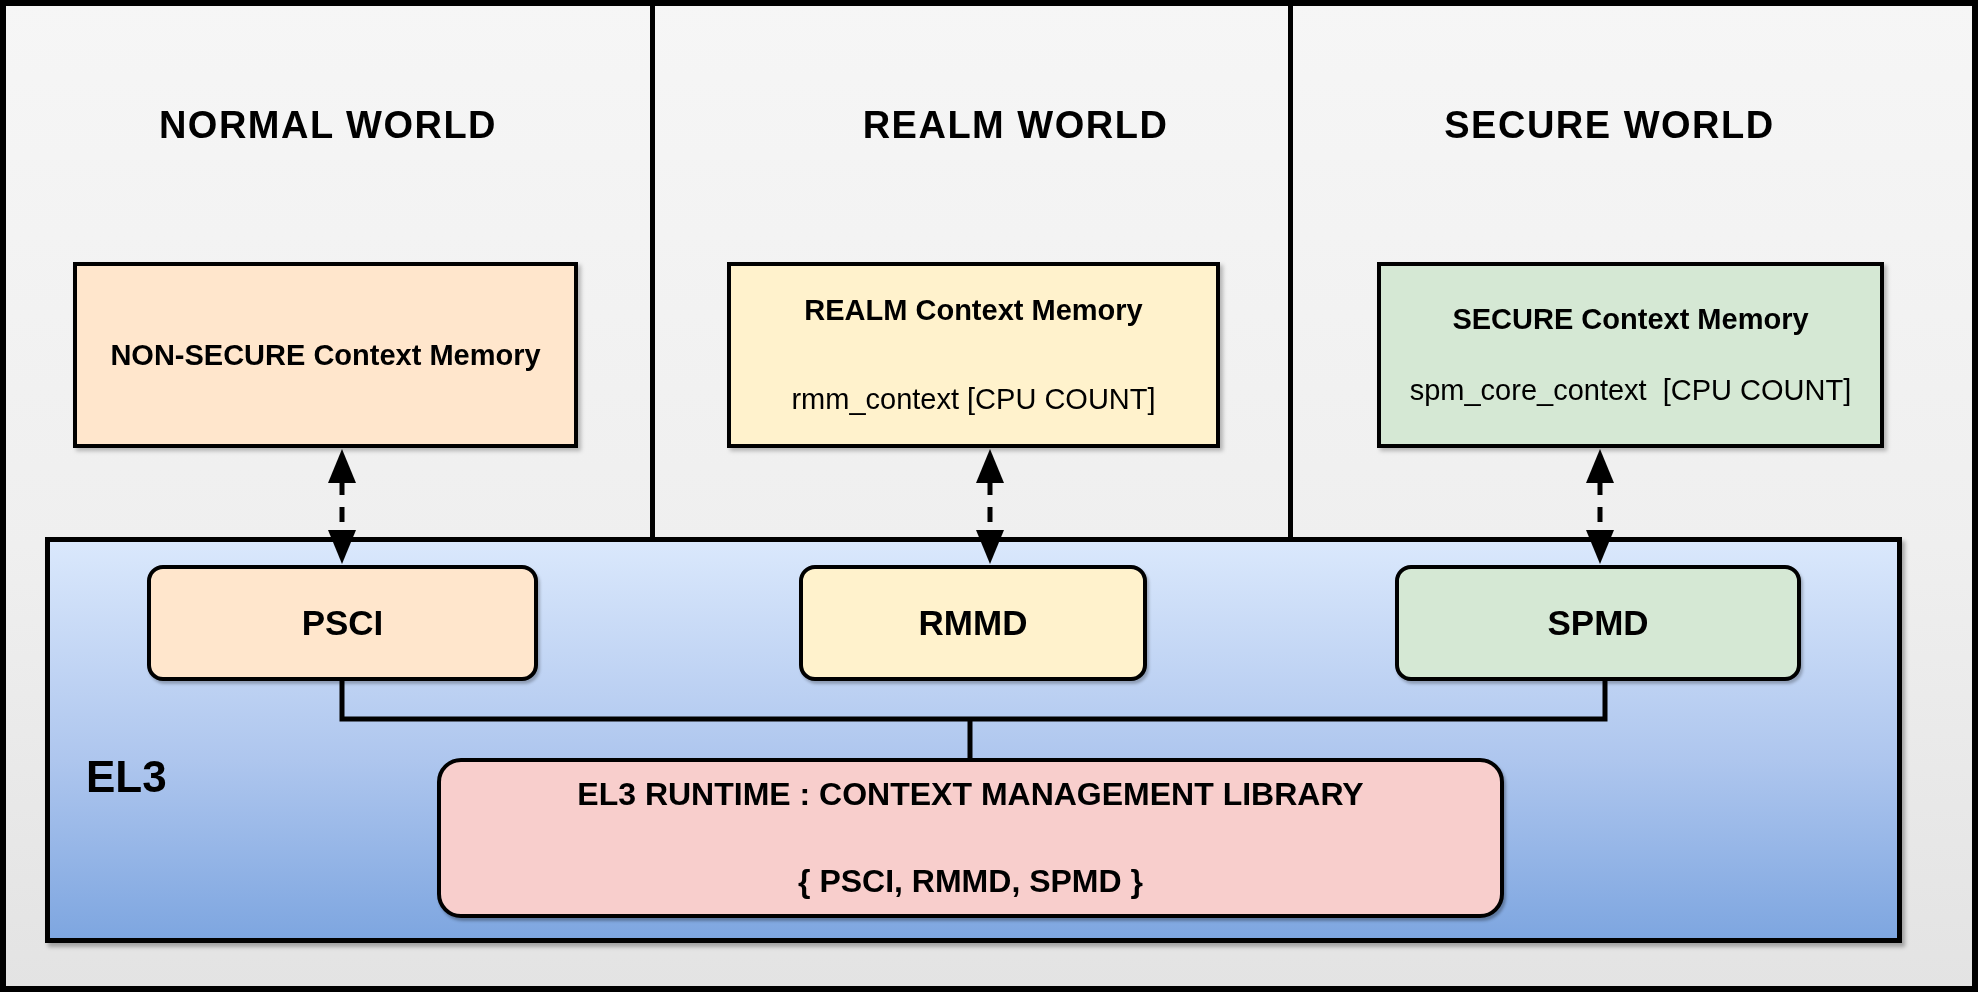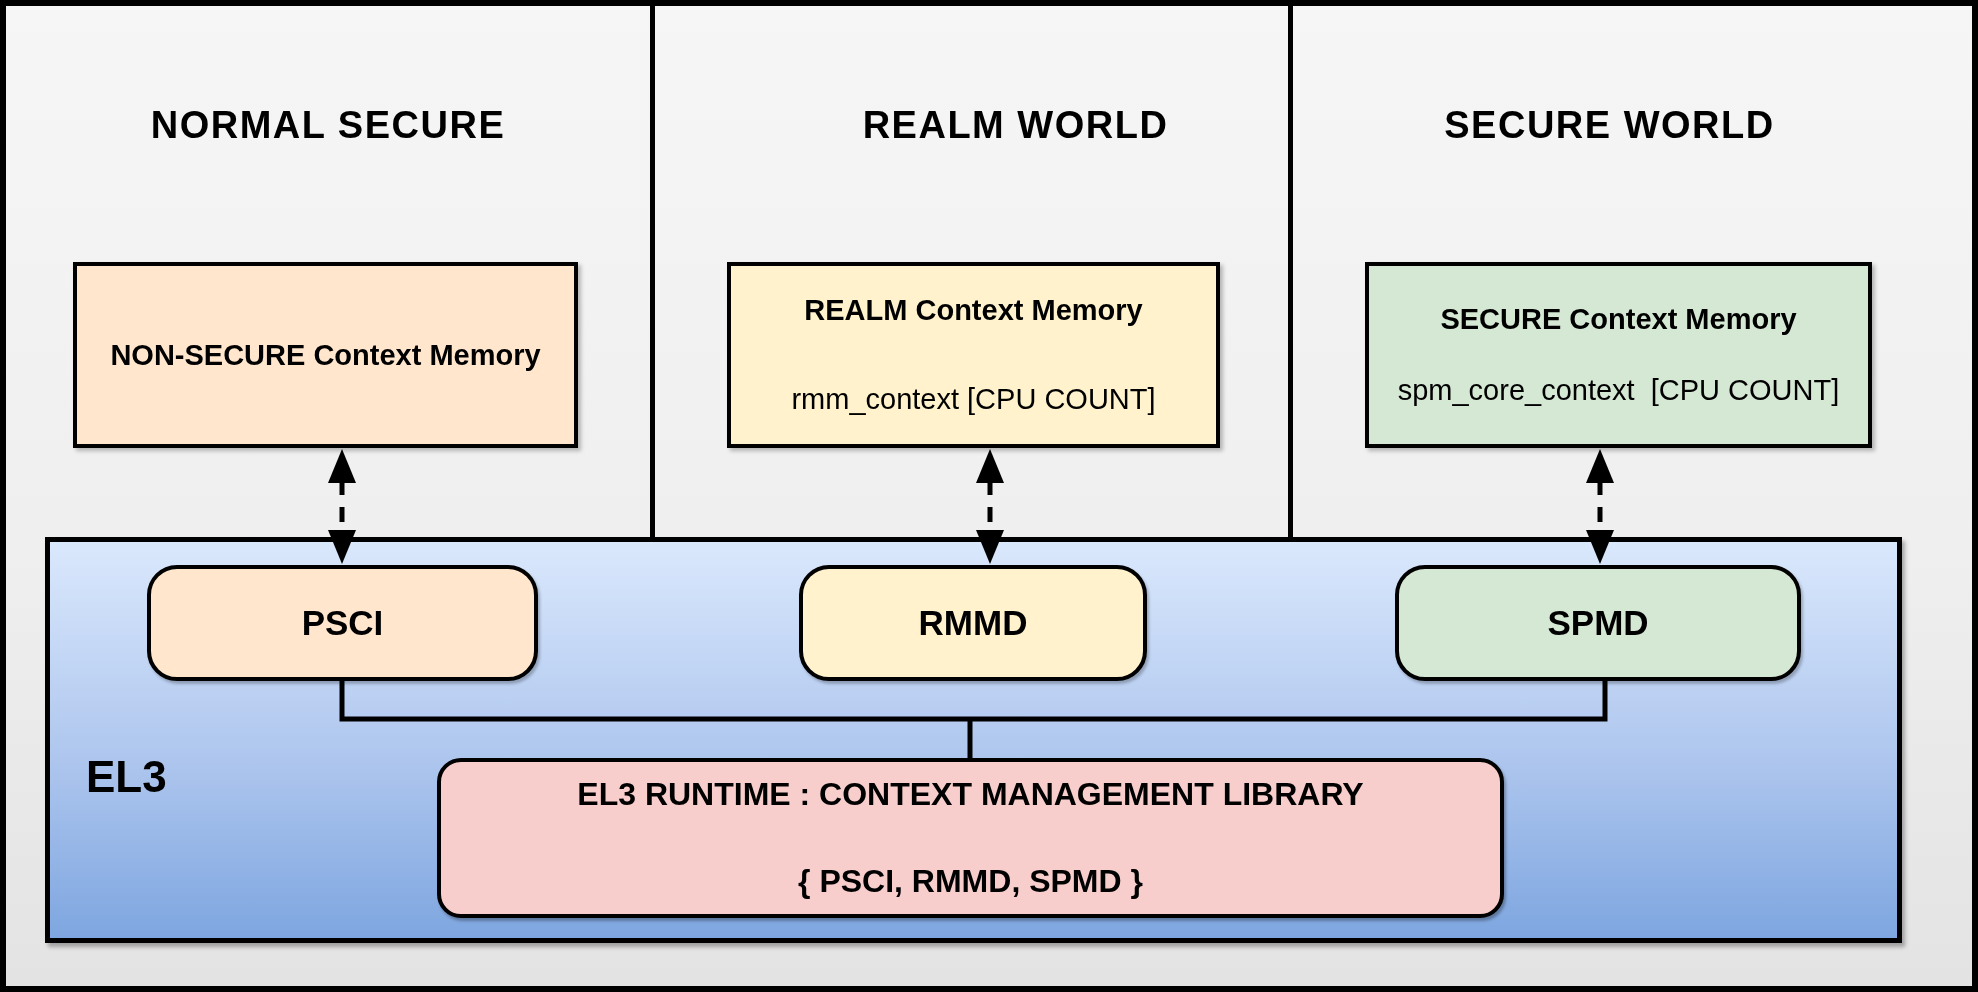--- a/index.html
+++ b/index.html
@@ -30,21 +30,21 @@
   .mem-title{font-size:29px;font-weight:bold;white-space:pre;}
   .mem-sub{font-size:29px;font-weight:normal;white-space:pre;}
   .el3-box{
     position:absolute;left:45px;top:537px;width:1857px;height:406px;
     border:5px solid #000;box-sizing:border-box;
     background:linear-gradient(180deg,#dae8fc 0%,#aec6ee 55%,#7ea6e0 100%);
     box-shadow:3px 4px 4px rgba(0,0,0,0.3);
   }
   .el3-label{position:absolute;left:86px;top:752px;font-size:44px;font-weight:bold;}
   .module{
-    position:absolute;top:565px;height:116px;border:4px solid #000;border-radius:30px;box-sizing:border-box;
+    position:absolute;top:565px;height:116px;border:4px solid #000;border-radius:16px;box-sizing:border-box;
     display:flex;align-items:center;justify-content:center;
     font-size:35px;font-weight:bold;box-shadow:2px 3px 3px rgba(0,0,0,0.25);
   }
   .module.psci{left:147px;width:391px;}
   .module.rmmd{left:799px;width:348px;}
   .module.spmd{left:1395px;width:406px;}
   .runtime{
     position:absolute;left:437px;top:758px;width:1067px;height:160px;
     border:4px solid #000;border-radius:24px;box-sizing:border-box;
     display:flex;flex-direction:column;justify-content:space-evenly;align-items:center;
@@ -56,32 +56,32 @@
   .head{fill:#000;stroke:none;}
 </style>
 </head>
 <body>
 
 <div class="canvas">
 
   <div class="divider d1"></div>
   <div class="divider d2"></div>
 
-  <div class="world-title t1">NORMAL SECURE</div>
+  <div class="world-title t1">NORMAL WORLD</div>
   <div class="world-title t2">REALM WORLD</div>
   <div class="world-title t3">SECURE WORLD</div>
 
   <div class="membox m1" style="background-color: rgb(255, 230, 204);">
     <div class="mem-title">NON-SECURE Context Memory</div>
   </div>
   <div class="membox m2" style="background-color: rgb(255, 242, 204);">
     <div class="mem-title">REALM Context Memory</div>
     <div class="mem-sub">rmm_context [CPU COUNT]</div>
   </div>
-  <div class="membox m3" style="background-color: rgb(213, 232, 212);">
+  <div class="membox m3" style="background-color: rgb(213, 232, 212); margin-left: 12px;">
     <div class="mem-title">SECURE Context Memory</div>
     <div class="mem-sub">spm_core_context  [CPU COUNT]</div>
   </div>
 
   <div class="el3-box"></div>
   <div class="el3-label">EL3</div>
 
   <svg class="overlay" width="1978" height="992" viewBox="0 0 1978 992">
 
     <g>

